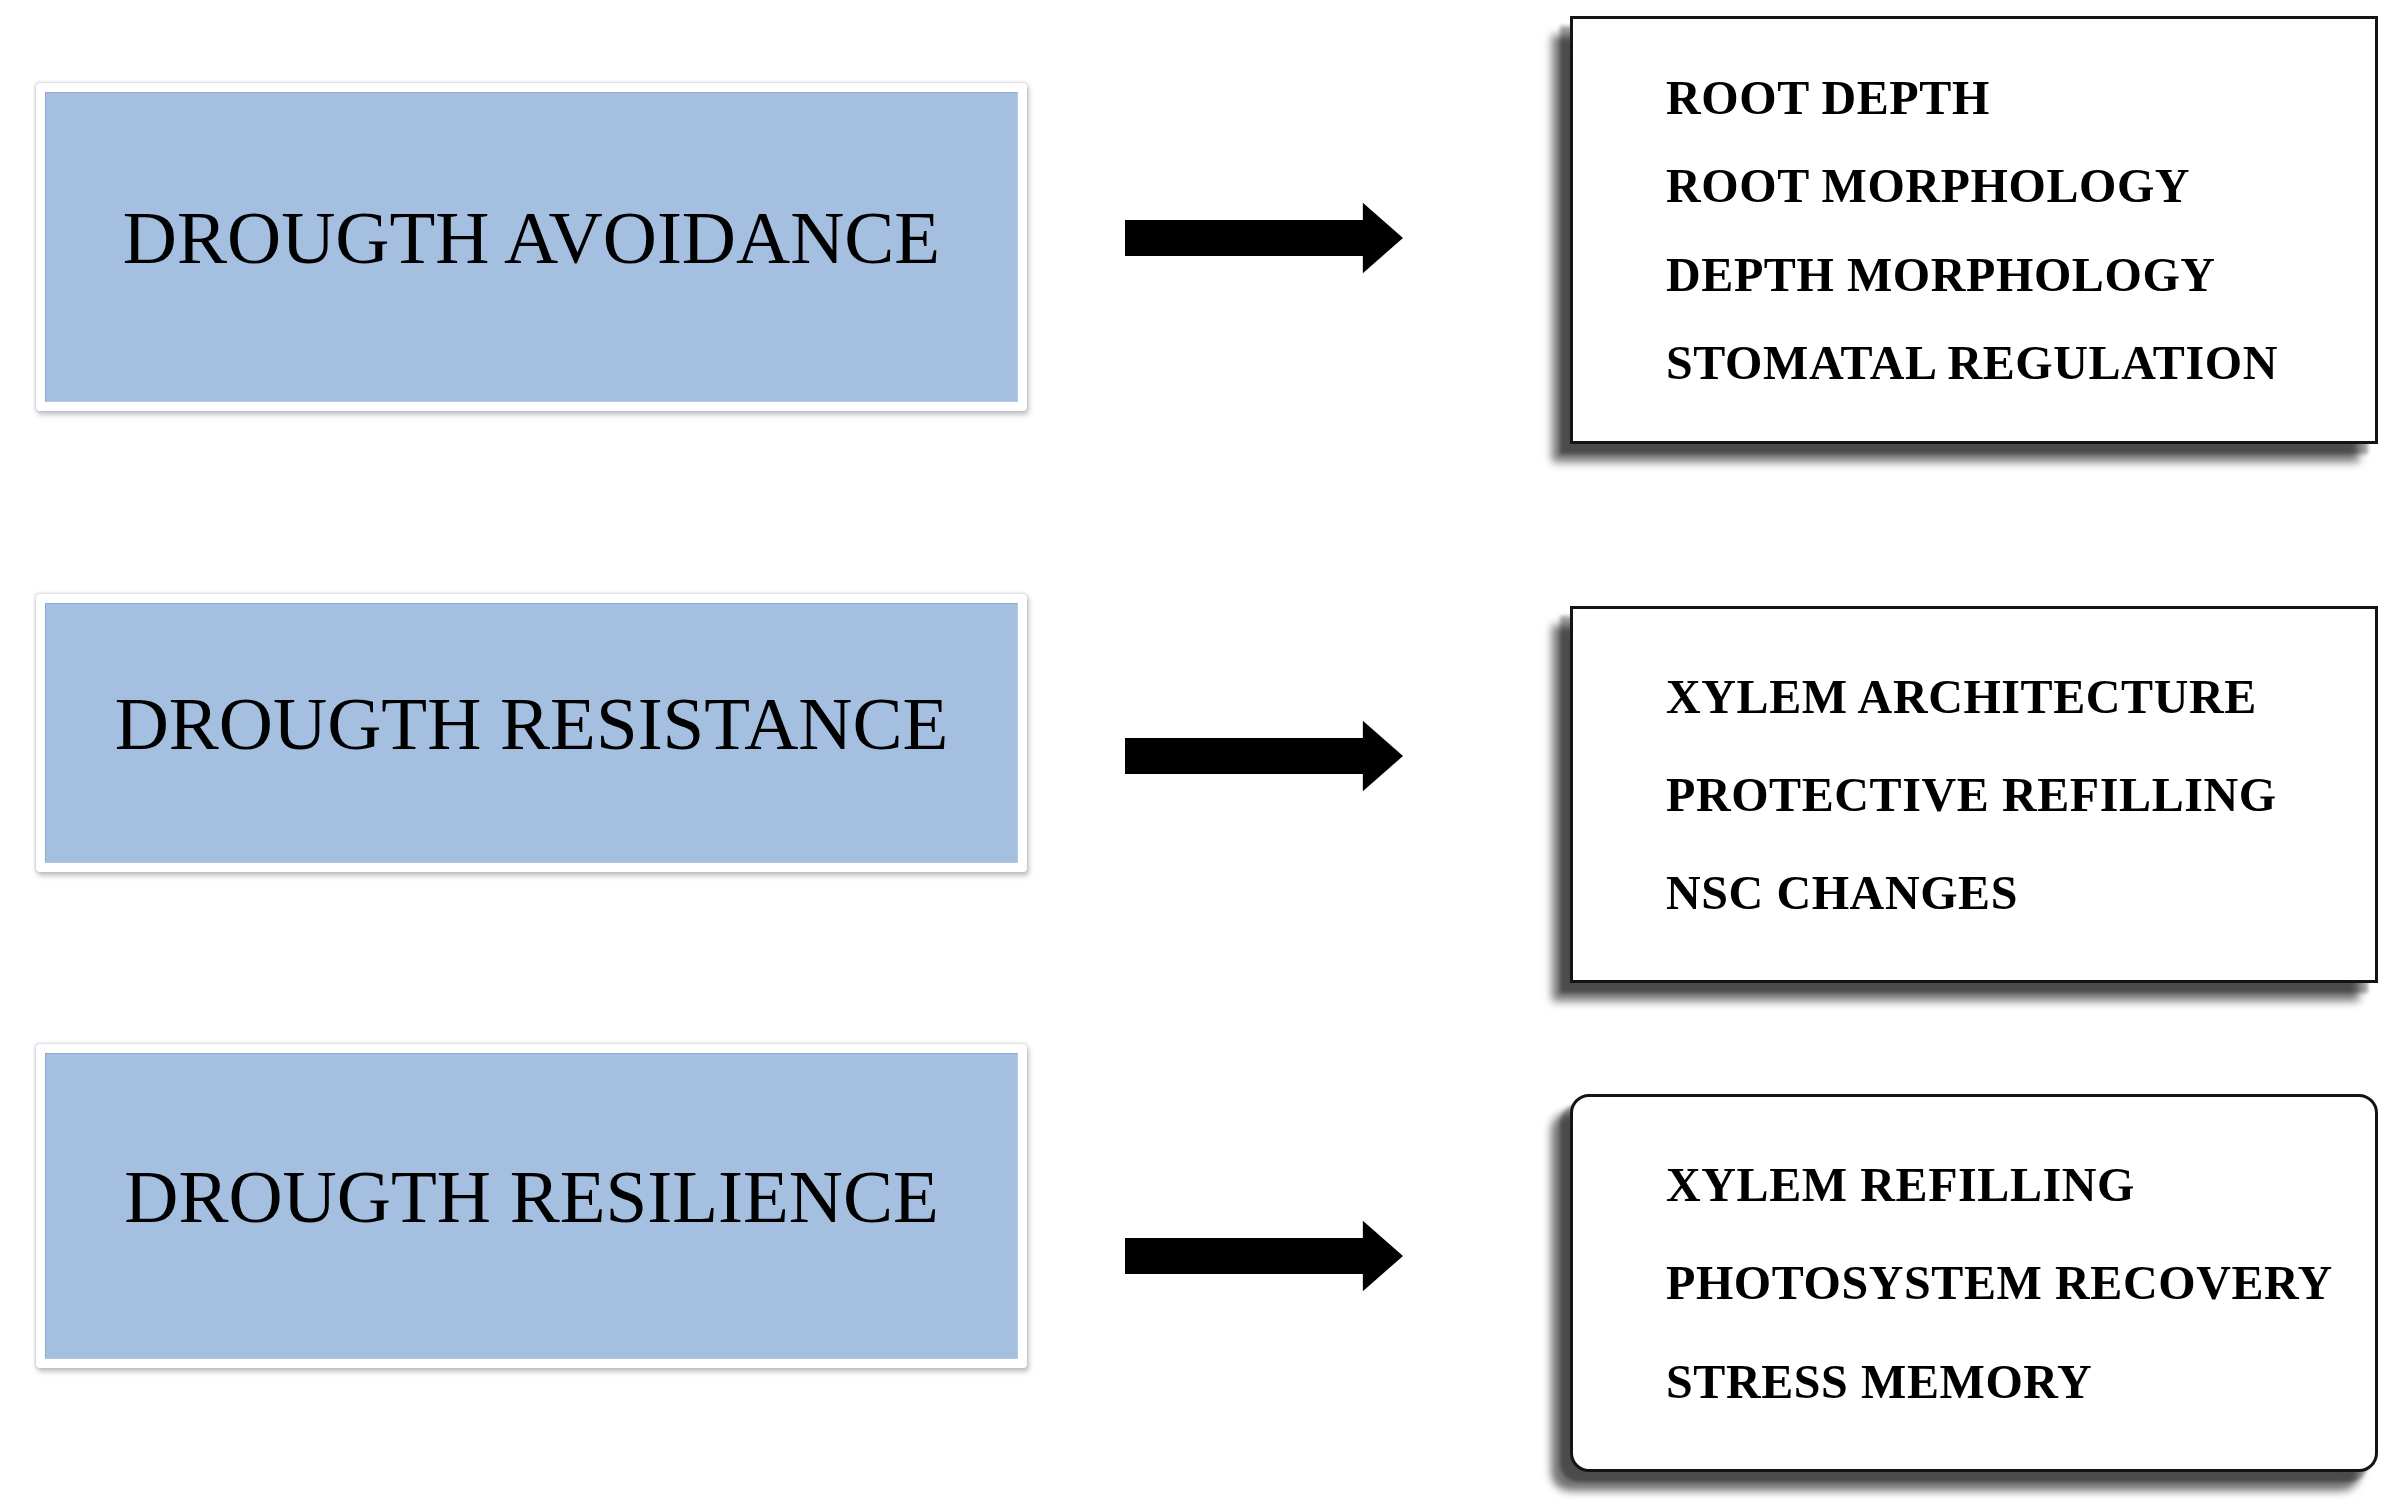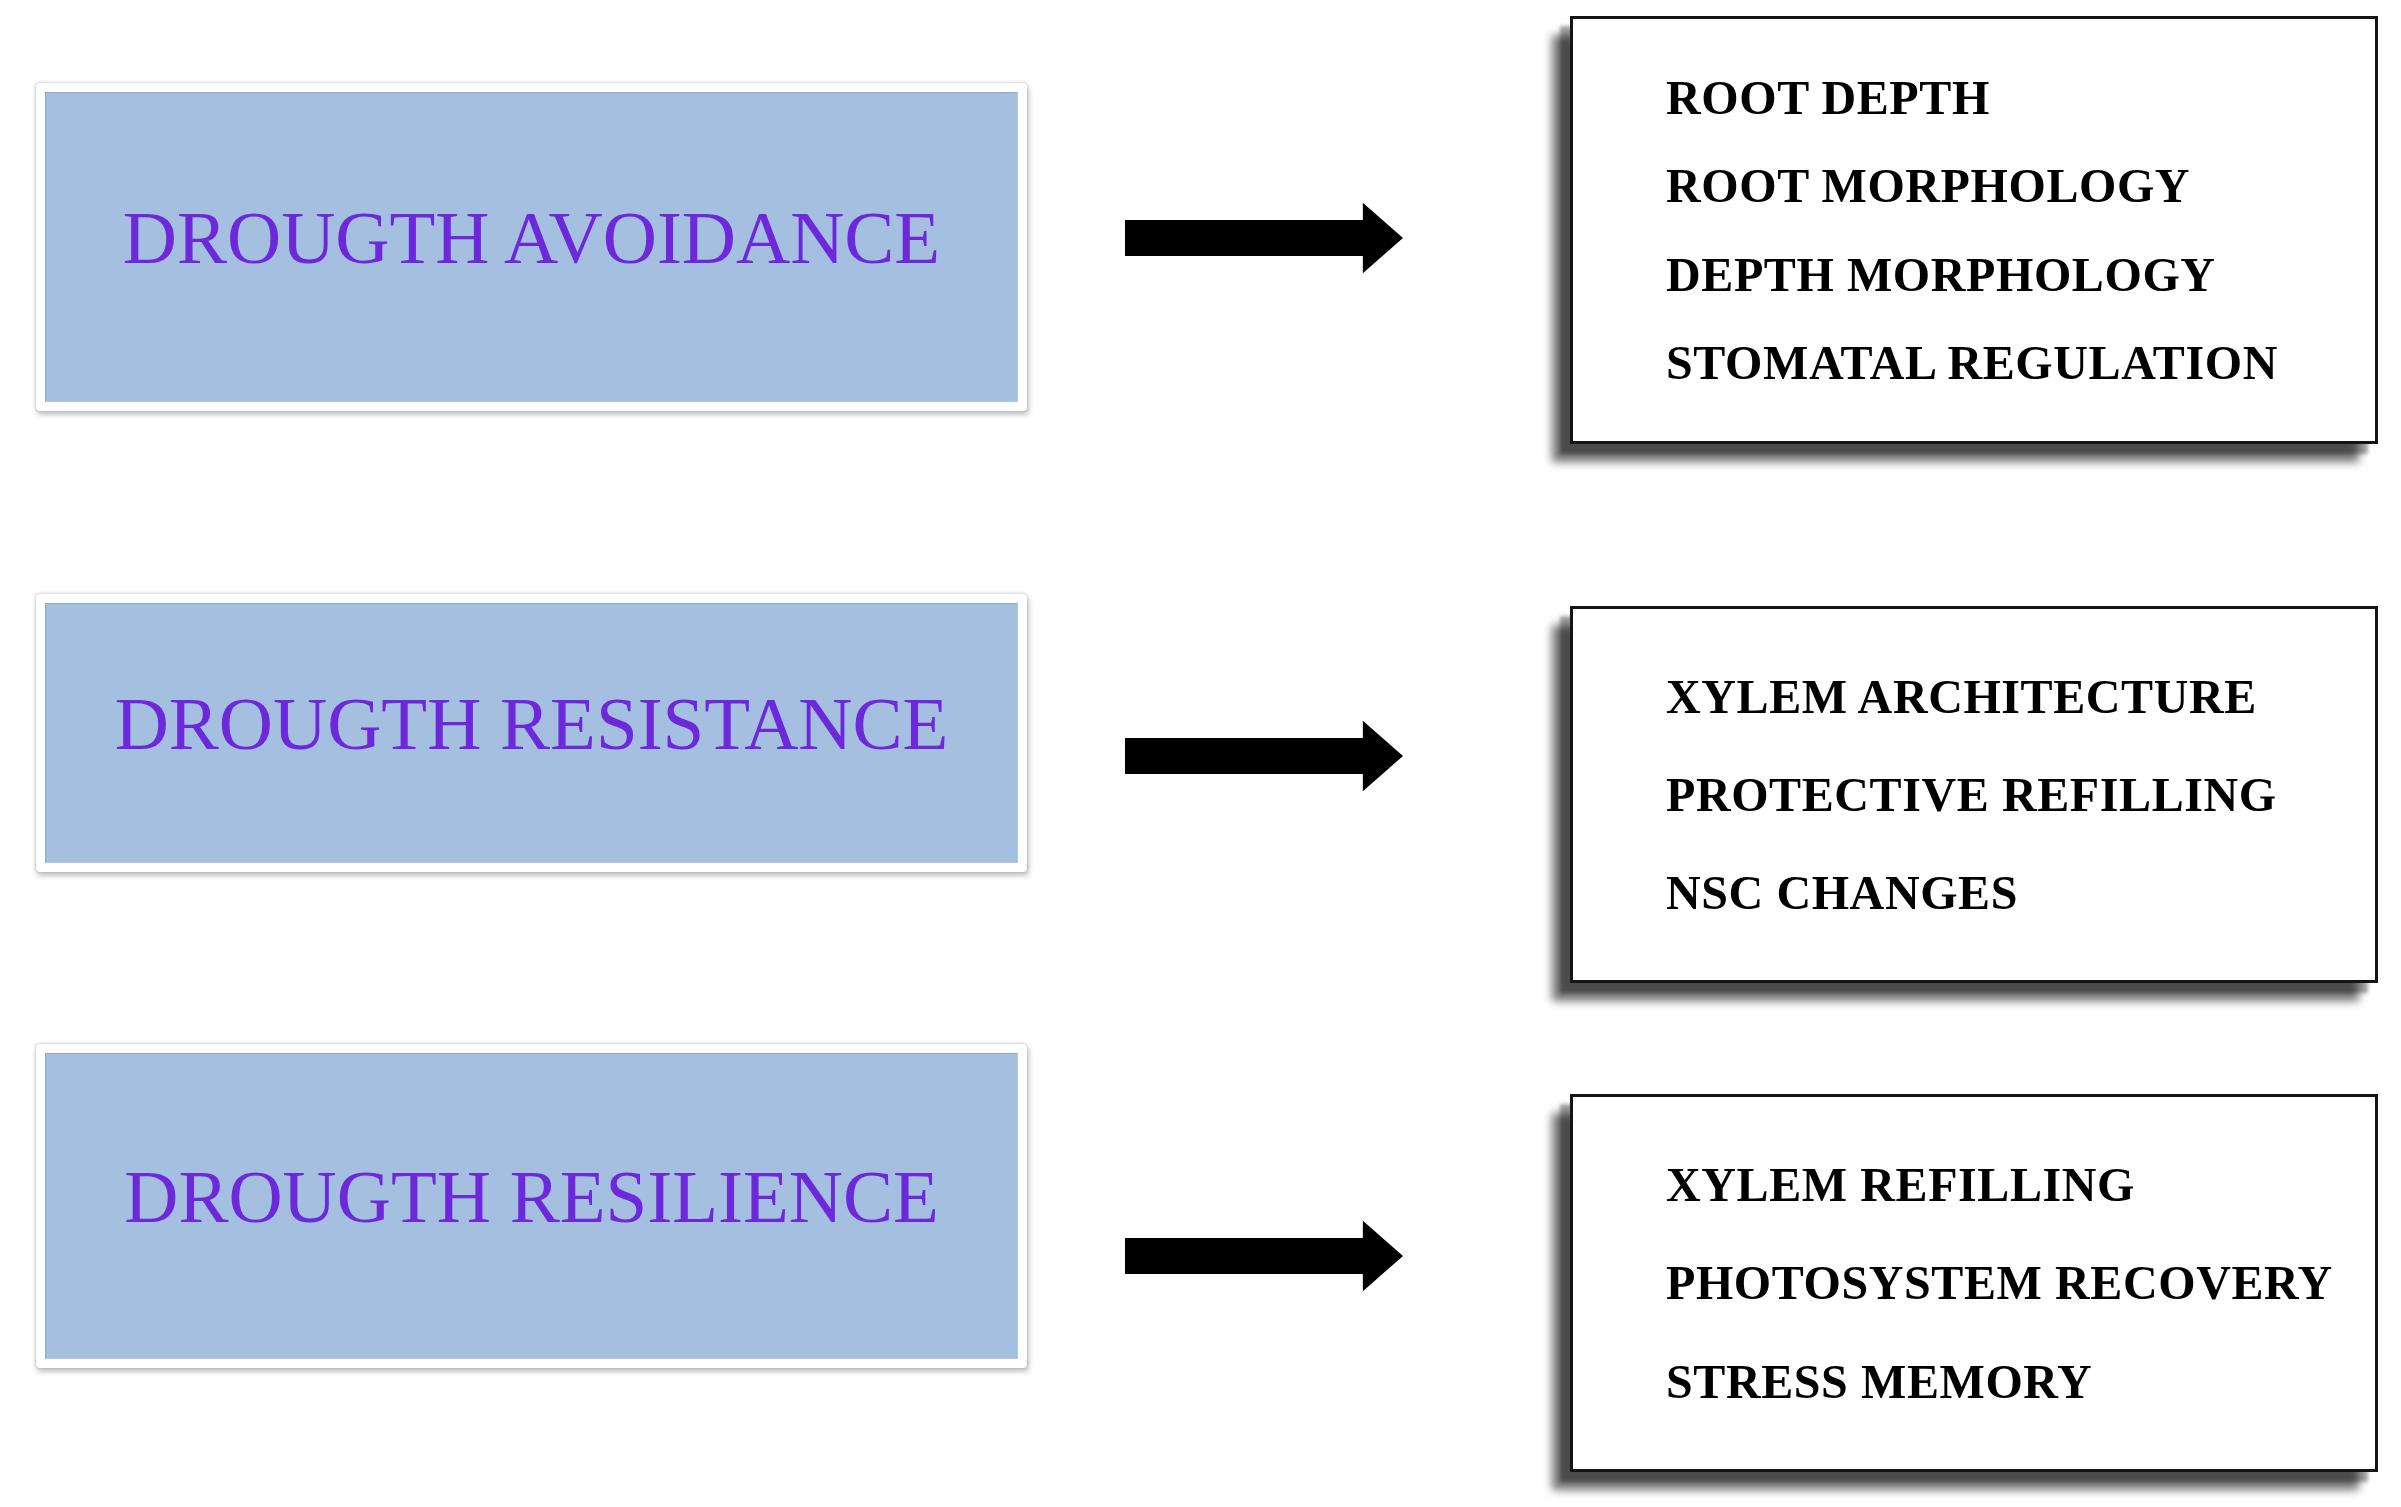--- a/index.html
+++ b/index.html
@@ -40,21 +40,21 @@
     background: #a4bfe0;
     border: 1.9px solid;
     border-color: #8fa9cc #b2c8e6 #b2c8e6 #8fa9cc;
     display: flex;
     align-items: center;
     justify-content: center;
   }
   .strategy-label {
     font-size: 75px;
     font-weight: 400;
-    color: #6d28d9;
+    color: #000000;
     white-space: nowrap;
     letter-spacing: 0;
     transform: translateY(-8.7px);
   }
 
   
   .arrow {
     position: absolute;
     left: 1125px;
     width: 278px;
@@ -74,21 +74,21 @@
     border: 3.7px solid #141414;
     box-shadow: -18.5px 18.5px 8.7px rgba(0, 0, 0, 0.55),
                 -10px 10px 3.7px rgba(0, 0, 0, 0.35);
     display: flex;
     flex-direction: column;
     justify-content: space-evenly;
     padding: 17.3px 18.5px 17.3px 93px;
   }
   .mechanism-box.r1 { top: 16px;   height: 428px; }
   .mechanism-box.r2 { top: 606px;  height: 377px; }
-  .mechanism-box.r3 { top: 1094px; height: 378px; }
+  .mechanism-box.r3 { top: 1094px; height: 378px; border-radius: 19px; }
 
   .mechanism-line {
     font-size: 48px;
     font-weight: 700;
     color: #000000;
     letter-spacing: 0.6px;
     white-space: nowrap;
   }
 </style>
 </head>

